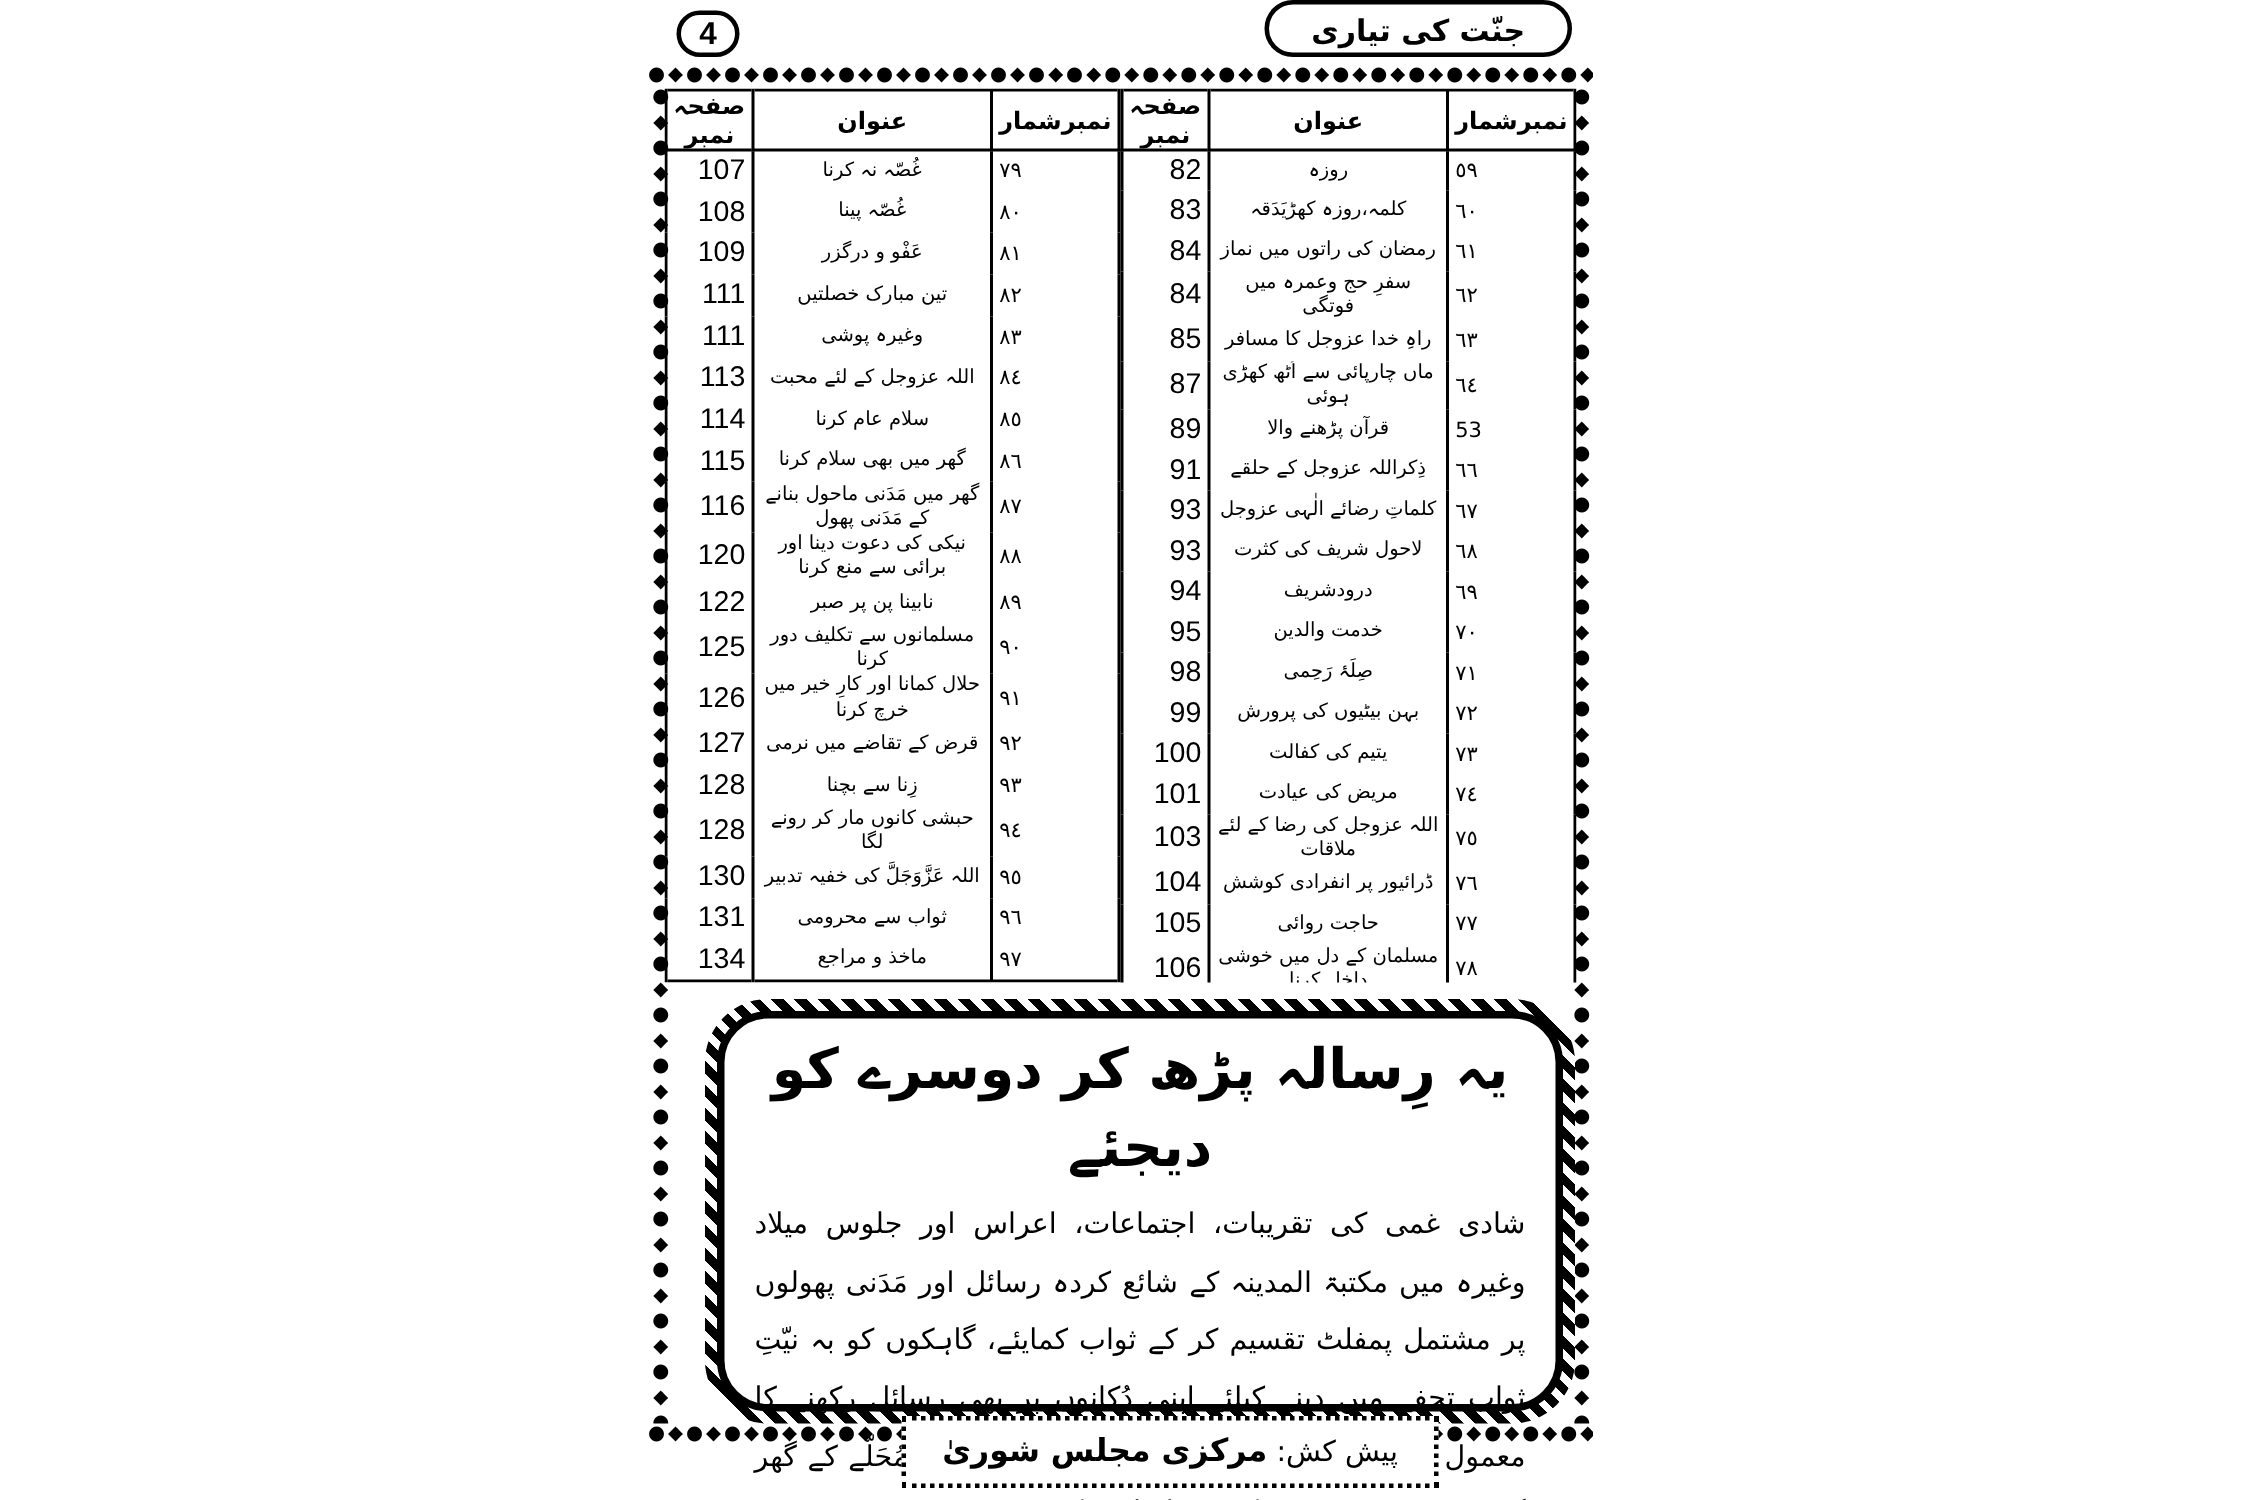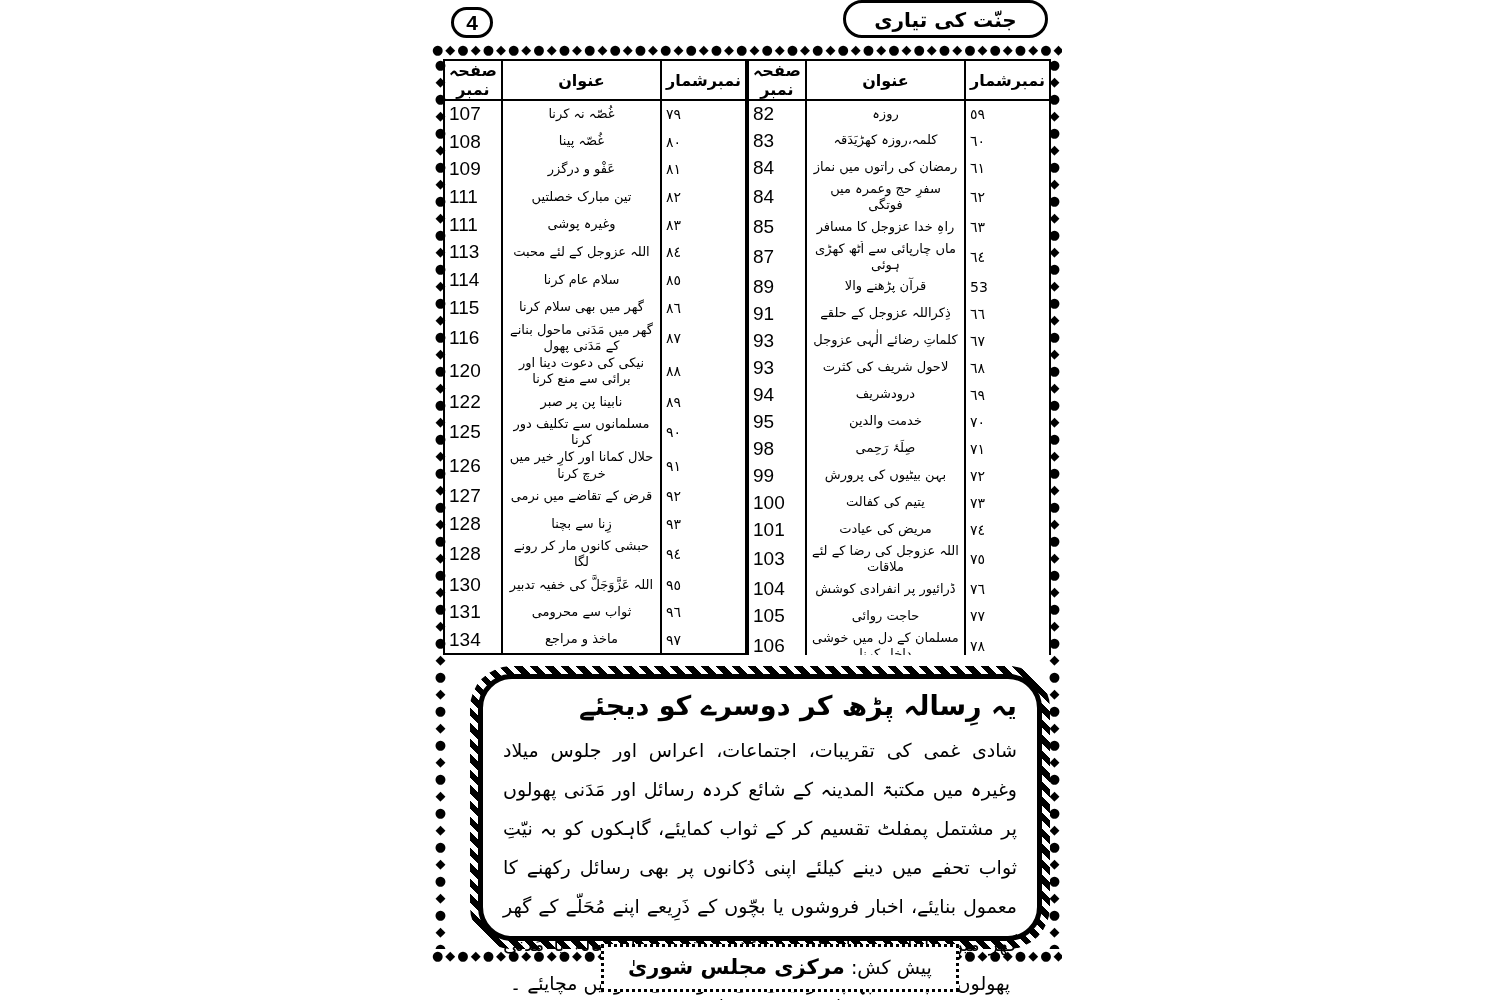--- a/index.html
+++ b/index.html
@@ -43,37 +43,37 @@
     padding:0 4px;box-sizing:border-box;overflow:hidden;
   }
   table.toc thead th{
     border-bottom:2px solid #000;height:34px;
     font-size:16px;font-weight:bold;text-align:center;
   }
   table.toc{border:2px solid #000;}
   td.col-serial{width:46px;text-align:left;font-size:14px;}
   th.col-serial{width:46px;}
   td.col-title{text-align:center;font-size:13px;line-height:1.25;font-weight:500;}
-  td.col-page{width:56px;text-align:left;direction:ltr;
+  td.col-page{width:56px;text-align:right;direction:ltr;
     font-family:"Liberation Sans",sans-serif;font-size:19px;}
   th.col-page{width:56px;}
   table.toc tbody td{height:27px;}
   
   .pamphlet{
     position:absolute;left:38px;top:624px;width:580px;height:283px;
     background:repeating-linear-gradient(45deg,#000 0 6px,#fff 6px 11px);
     border-radius:42px;padding:8px;box-sizing:border-box;
   }
   .pamphlet-inner{
     background:#fff;border:5px solid #000;border-radius:34px;
     width:100%;height:100%;box-sizing:border-box;
     padding:8px 20px 6px 20px;direction:rtl;
   }
   .pamphlet-title{
-    font-weight:bold;font-size:27px;line-height:1.4;
+    text-align:center;font-weight:bold;font-size:37px;line-height:1.4;
   }
   .pamphlet-body{
     margin-top:6px;font-size:19px;font-weight:500;line-height:2.05;
     text-align:justify;text-align-last:center;
   }
   
   .footer{
     position:absolute;left:601px;top:944px;width:358px;height:48px;
     border:3px dotted #000;background:#fff;box-sizing:border-box;
     direction:rtl;text-align:center;font-size:19px;line-height:40px;z-index:5;

